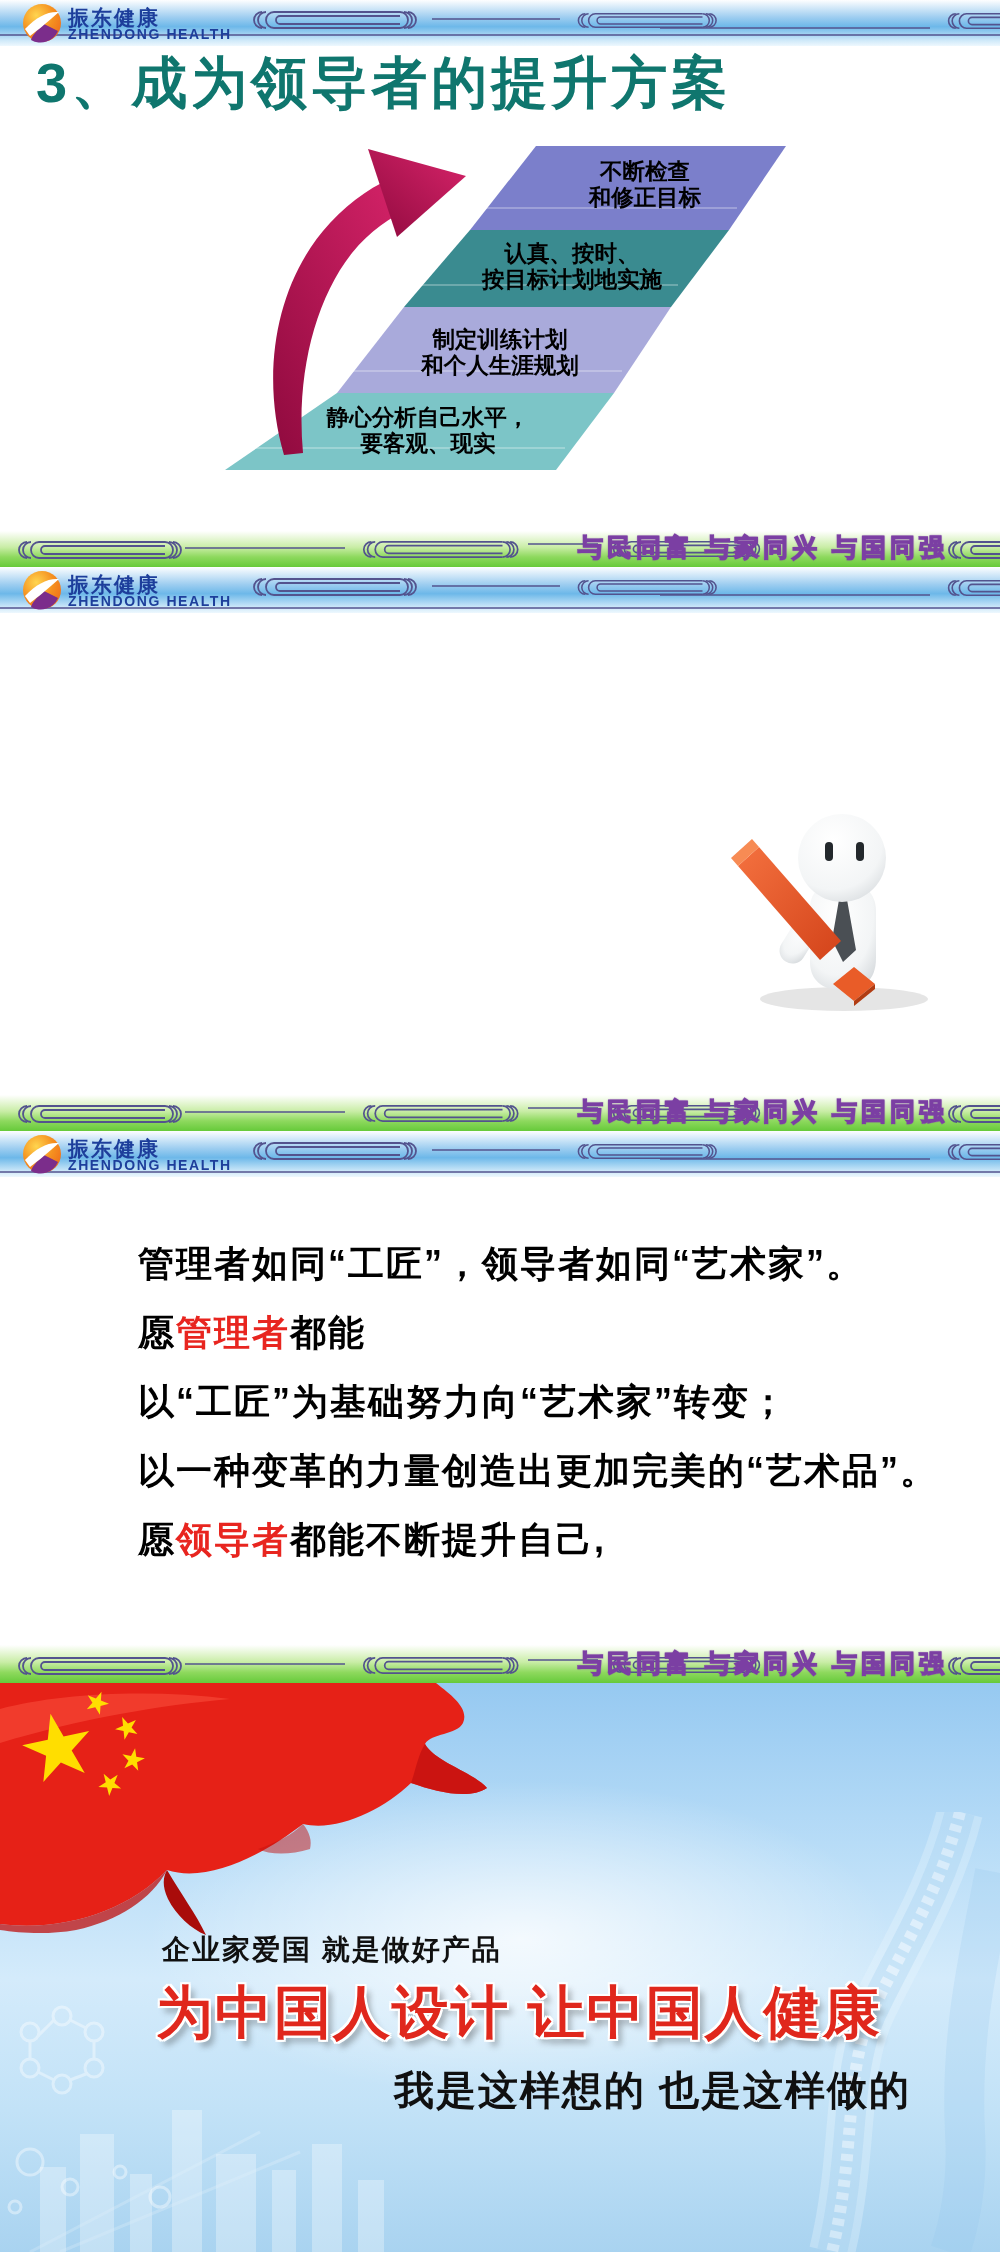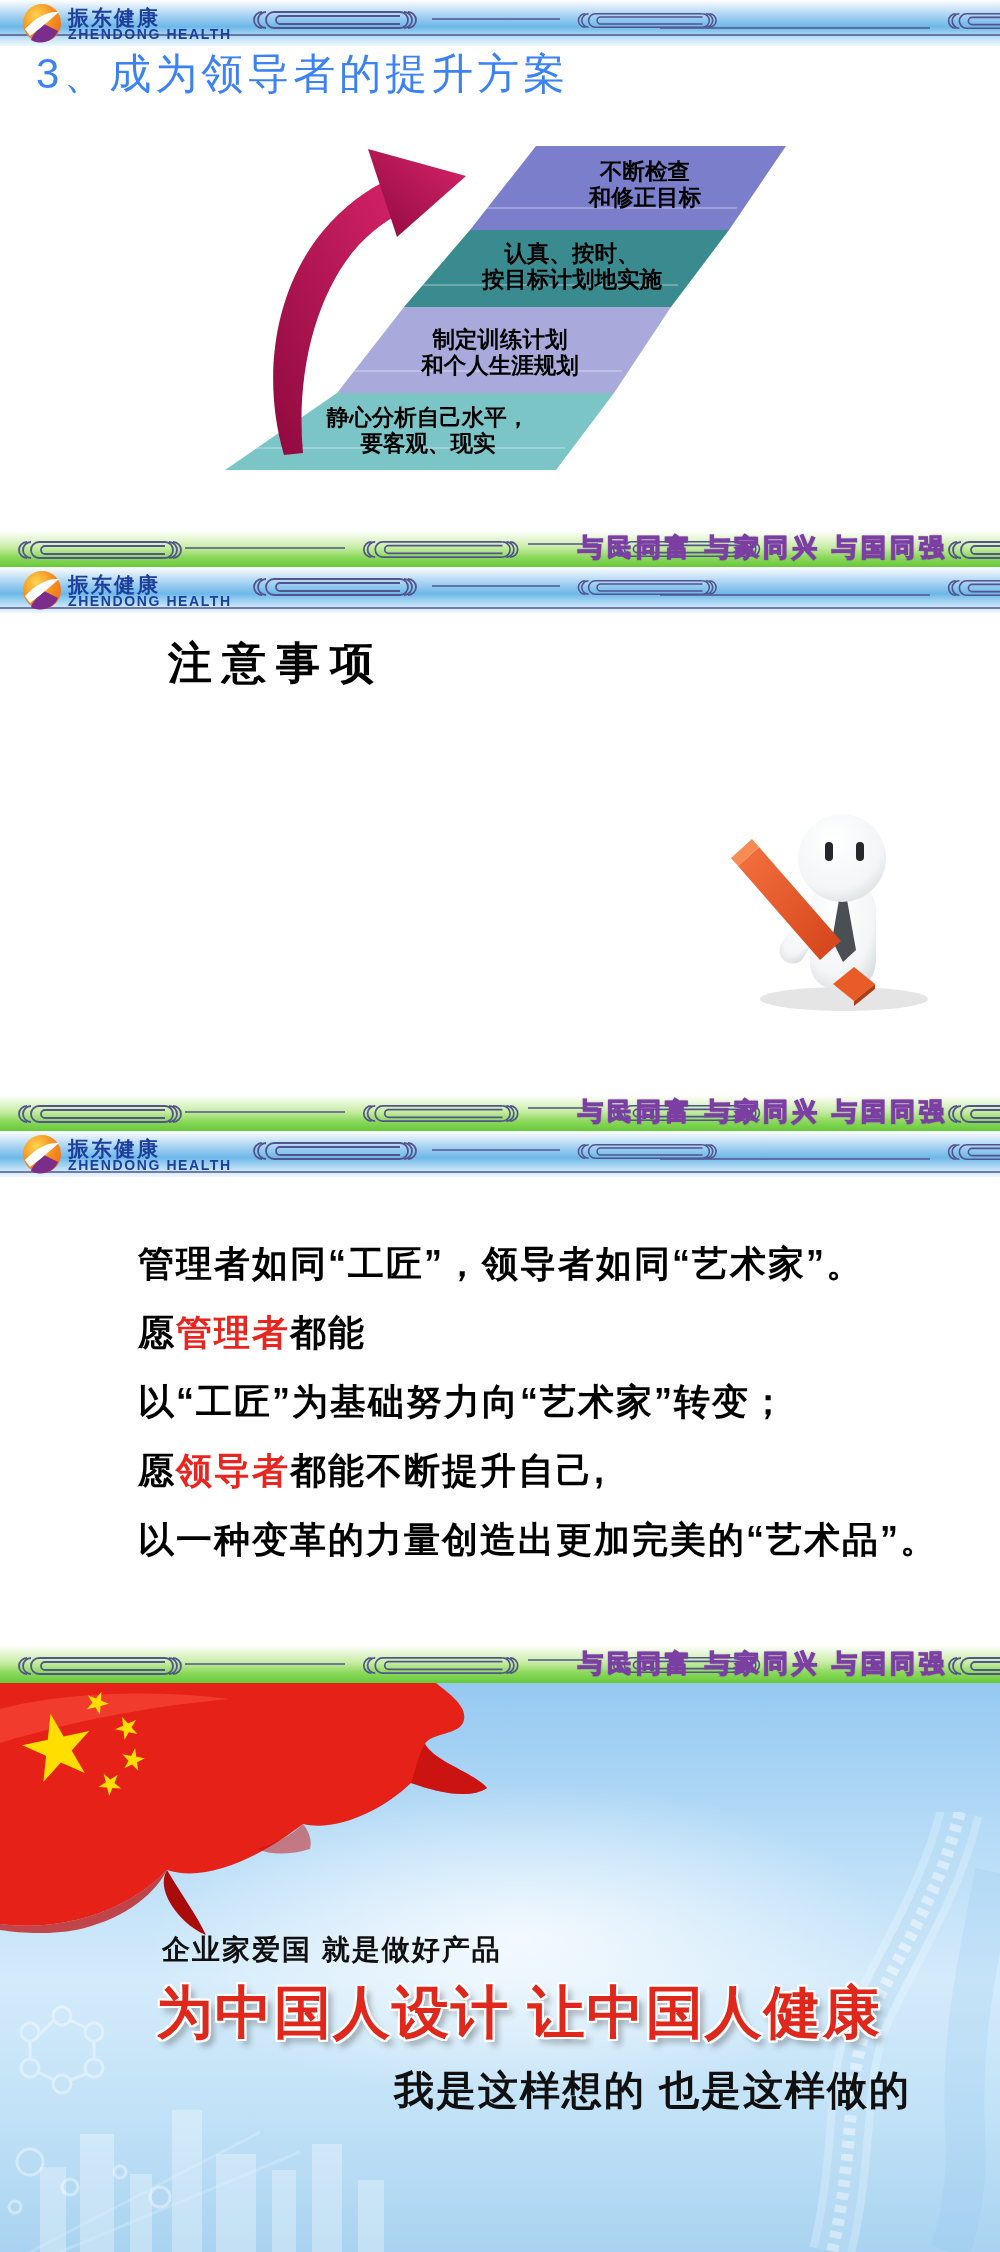--- a/index.html
+++ b/index.html
@@ -16,21 +16,21 @@
   .logo{position:absolute;left:22px;top:3px;display:flex;align-items:center;gap:6px;}
   .logo-mark{width:40px;height:40px;}
   .logo-cn{font-size:21px;font-weight:bold;letter-spacing:2px;color:#1d3e9b;line-height:22px;}
   .logo-en{font-size:14px;font-weight:bold;letter-spacing:1.6px;color:#1d3e9b;line-height:10px;}
 
   .slogan{position:absolute;right:52px;bottom:3px;font-size:25px;font-weight:bold;color:#ffffff;
     letter-spacing:4px;-webkit-text-stroke:1.3px #7b3fa3;
     text-shadow:0 0 1px #7b3fa3,0 0 2px #7b3fa3;}
 
   
-  .s1-title{position:absolute;left:36px;top:46px;font-size:42px;font-weight:normal;color:#3b82f6;
+  .s1-title{position:absolute;left:36px;top:46px;font-size:56px;font-weight:bold;color:#0f766e;
     letter-spacing:4px;}
   .stairs{position:absolute;left:0;top:95px;width:1000px;height:440px;}
   .step-label{font-size:22.5px;font-weight:bold;fill:#000;text-anchor:middle;
     font-family:"Liberation Sans",sans-serif;}
 
   
   .s2-heading{position:absolute;left:168px;top:634px;font-size:44px;font-weight:bold;color:#000;
     letter-spacing:10px;}
   .s2-items{position:absolute;left:60px;top:704px;width:660px;}
   .s2-item{height:64px;font-size:30px;color:#000;font-family:"Liberation Serif",serif;
@@ -189,21 +189,20 @@
         <path d="M22 21 C14 28 10 33 9 37 A19 19 0 0 0 36 28 Z" fill="#7b2d8b"></path>
         <path d="M3 26 C14 14 26 8 37 9 C28 17 16 27 8 33 Z" fill="#ffffff"></path>
       </svg>
       <div class="logo-text">
         <div class="logo-cn">振东健康</div>
         <div class="logo-en">ZHENDONG HEALTH</div>
       </div>
     </div>
   </div>
 
-  <div class="s2-heading">注意事项</div>
 
   <svg class="figure" viewBox="0 0 215 225">
     <ellipse cx="118" cy="209" rx="84" ry="12" fill="rgba(0,0,0,0.10)"></ellipse>
     <path d="M84 118 C84 100 98 92 116 92 C138 92 150 102 150 122 L150 168 C150 190 138 200 116 200 C96 200 84 190 84 172 Z" fill="url(#headG)"></path>
     <rect x="62" y="118" width="26" height="58" rx="13" fill="url(#headG)" transform="rotate(32 75 147)"></rect>
     <path d="M108 94 L126 94 L120 104 L130 160 L117 172 L106 150 L114 104 Z" fill="#4a4f54"></path>
     <circle cx="116" cy="68" r="44" fill="url(#headG)"></circle>
     <rect x="99" y="52" width="8" height="19" rx="4" fill="#23282c"></rect>
     <rect x="130" y="52" width="8" height="19" rx="4" fill="#23282c"></rect>
     <g>
@@ -256,24 +255,24 @@
     <div class="s3-line">
       <span>管理者如同“工匠”，领导者如同“艺术家”。</span><span class="s3-red"></span><span></span>
     </div>
     <div class="s3-line">
       <span>愿</span><span class="s3-red">管理者</span><span>都能</span>
     </div>
     <div class="s3-line">
       <span>以“工匠”为基础努力向“艺术家”转变；</span><span class="s3-red"></span><span></span>
     </div>
     <div class="s3-line">
+      <span>以一种变革的力量创造出更加完美的“艺术品”。</span><span class="s3-red"></span><span></span>
+    </div>
+    <div class="s3-line">
       <span>愿</span><span class="s3-red">领导者</span><span>都能不断提升自己,</span>
-    </div>
-    <div class="s3-line">
-      <span>以一种变革的力量创造出更加完美的“艺术品”。</span><span class="s3-red"></span><span></span>
     </div>
   </div>
 
   <div class="band-green" style="top:1645px;height:38px">
     <svg class="deco" viewBox="0 0 1000 38">
       <g fill="none" stroke="#53538e" stroke-width="1.6">
         <use href="#coil" transform="translate(15,11)"></use>
         <line x1="185" y1="19" x2="345" y2="19"></line>
         <use href="#coil" transform="translate(360,11) scale(0.95,0.95)"></use>
         <line x1="528" y1="15" x2="598" y2="15"></line>

